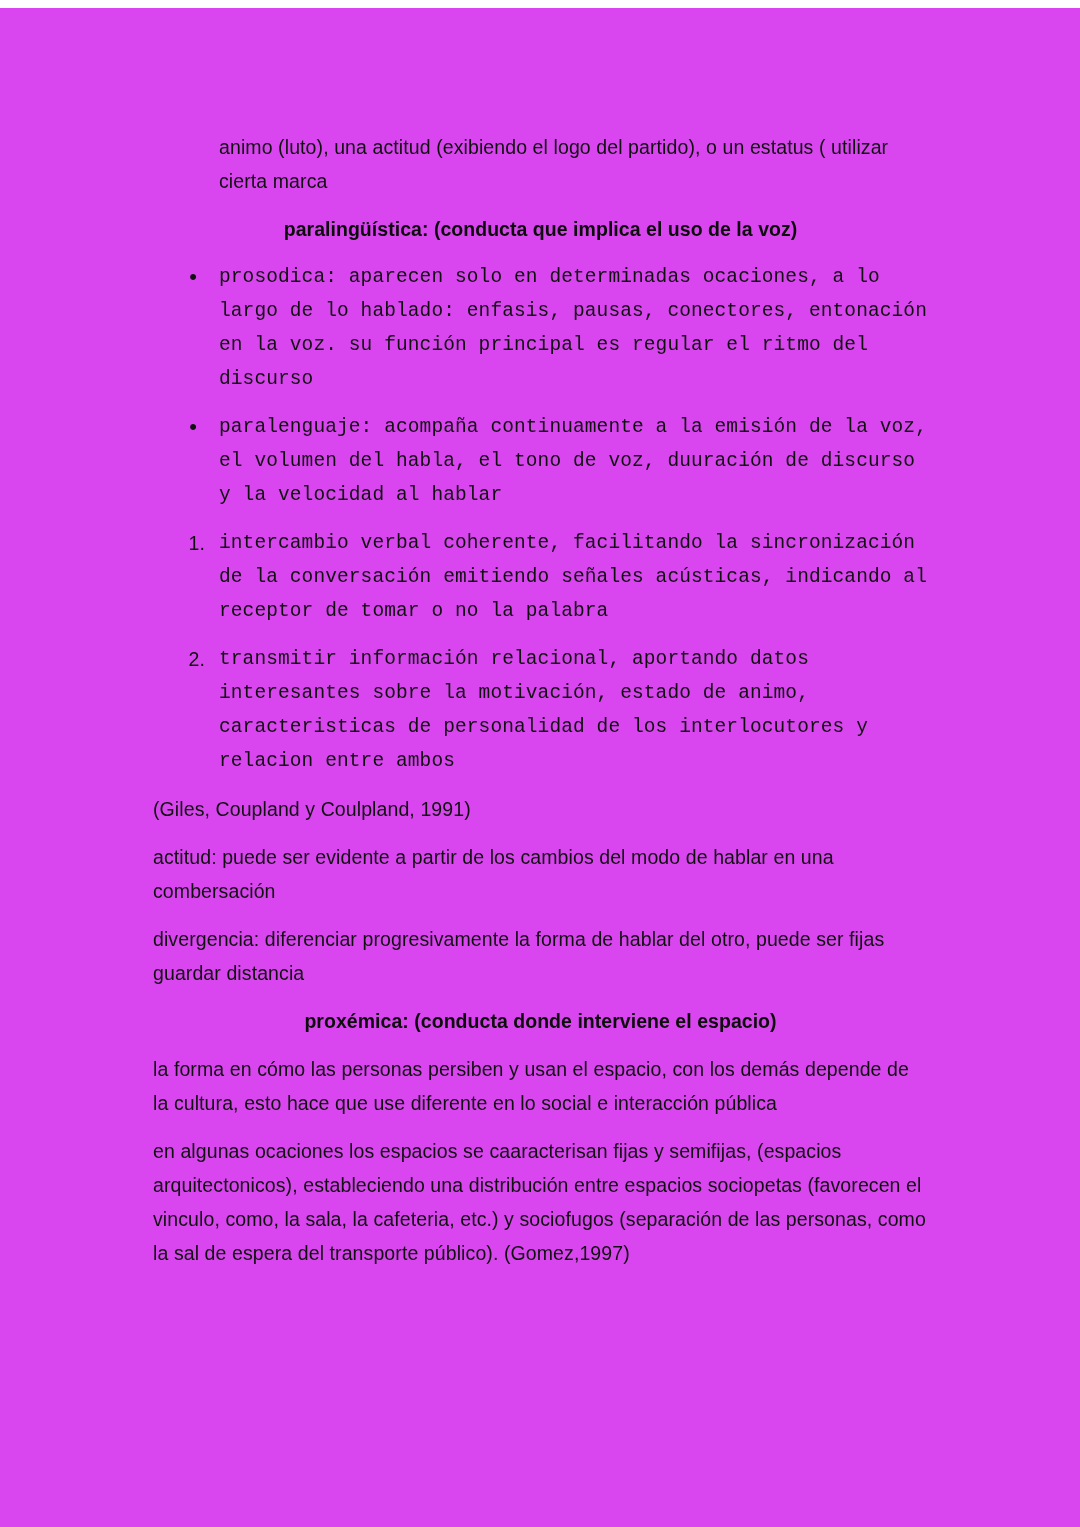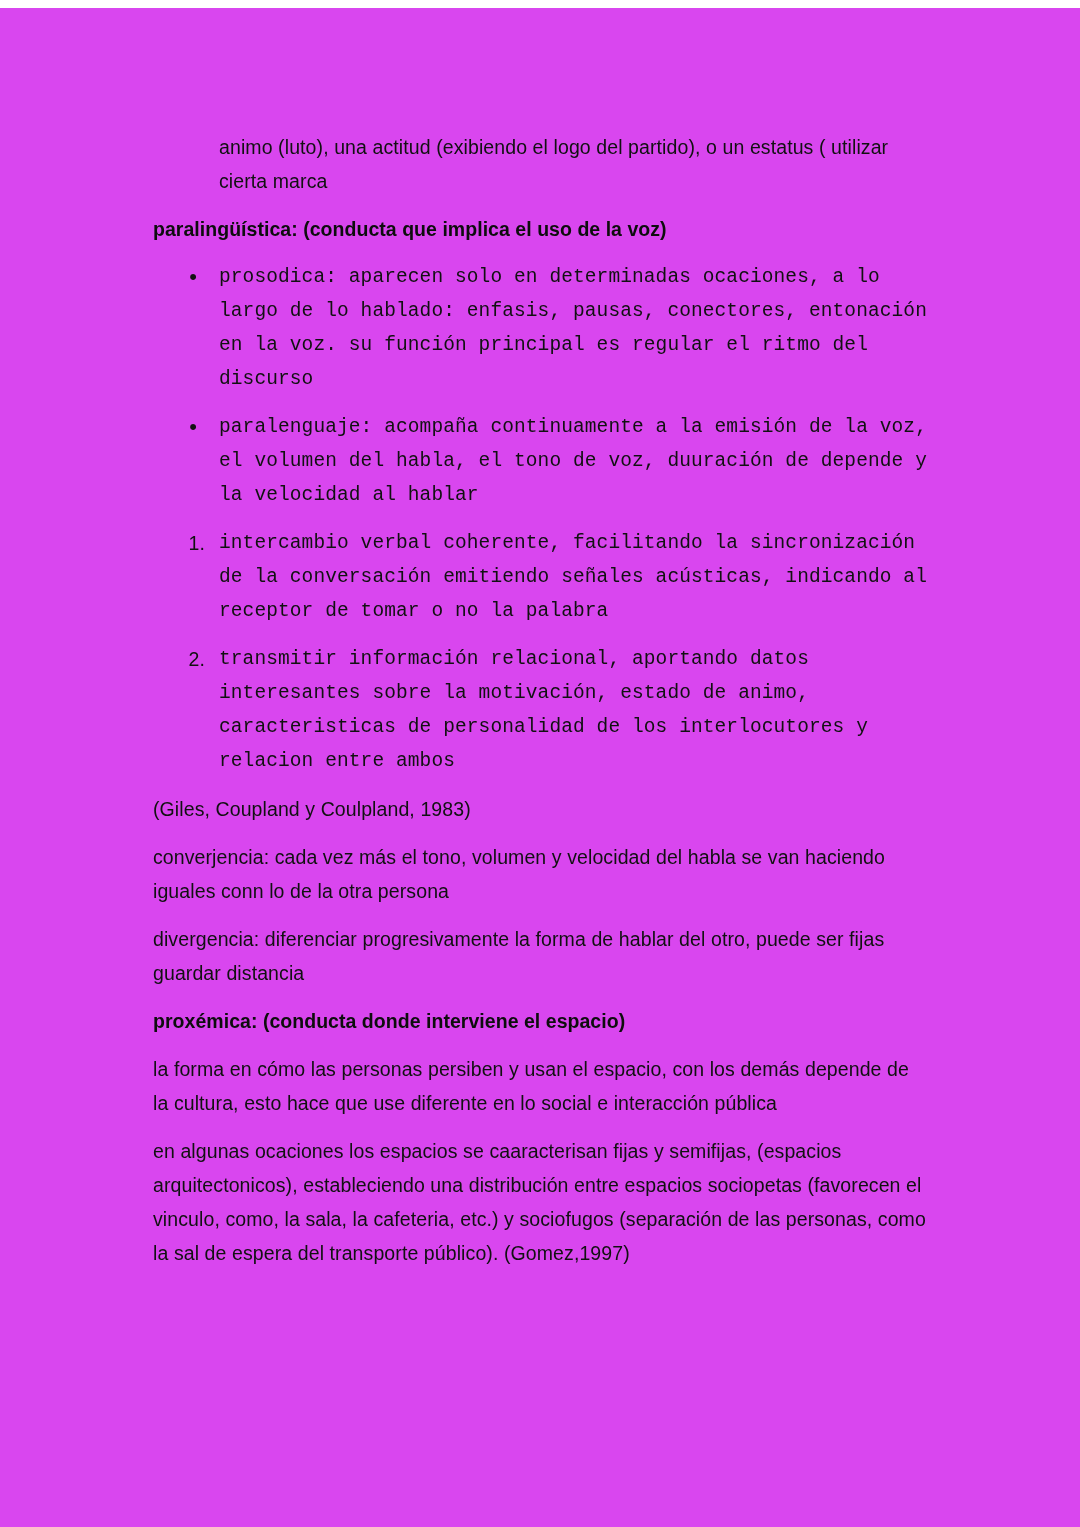--- a/index.html
+++ b/index.html
@@ -50,20 +50,21 @@
   .para.indented {
     margin-left: 66px;
     width: 709px;
   }
 
   .heading {
     margin: 0 0 14px 0;
     font-weight: 700;
     color: #0d0d0d;
     letter-spacing: 0.002em;
+    text-align: center;
   }
 
   .heading.spaced-above {
     margin-top: 10px;
   }
 
   
   .list {
     margin: 0 0 14px 0;
     padding: 0;
@@ -117,40 +118,40 @@
     <h2 class="heading">paralingüística: (conducta que implica el uso de la voz)</h2>
 
 
     <ul class="list bulleted">
       <li class="list-item">
         <span class="marker">•</span>
         <span class="item-text">prosodica: aparecen solo en determinadas ocaciones, a lo largo de lo hablado: enfasis, pausas, conectores, entonación en la voz. su función principal es regular el ritmo del discurso</span>
       </li>
       <li class="list-item">
         <span class="marker">•</span>
-        <span class="item-text">paralenguaje: acompaña continuamente a la emisión de la voz, el volumen del habla, el tono de voz, duuración de depende y la velocidad al hablar</span>
+        <span class="item-text">paralenguaje: acompaña continuamente a la emisión de la voz, el volumen del habla, el tono de voz, duuración de discurso y la velocidad al hablar</span>
       </li>
     </ul>
 
 
     <ol class="list numbered">
       <li class="list-item">
         <span class="marker">1.</span>
         <span class="item-text">intercambio verbal coherente, facilitando la sincronización de la conversación emitiendo señales acústicas, indicando al receptor de tomar o no la palabra</span>
       </li>
       <li class="list-item">
         <span class="marker">2.</span>
         <span class="item-text">transmitir información relacional, aportando datos interesantes sobre la motivación, estado de animo, caracteristicas de personalidad de los interlocutores y relacion entre ambos</span>
       </li>
     </ol>
 
-    <p class="para">(Giles, Coupland y Coulpland, 1983)</p>
+    <p class="para">(Giles, Coupland y Coulpland, 1991)</p>
 
+    <p class="para">actitud: puede ser evidente a partir de los cambios del modo de hablar en una combersación</p>
 
-    <p class="para">converjencia: cada vez más el tono, volumen y velocidad del habla se van haciendo iguales conn lo de la otra persona</p>
 
     <p class="para">divergencia: diferenciar progresivamente la forma de hablar del otro, puede ser fijas guardar distancia</p>
 
     <h2 class="heading spaced-above">proxémica: (conducta donde interviene el espacio)</h2>
 
     <p class="para">la forma en cómo las personas persiben y usan el espacio, con los demás depende de la cultura, esto hace que use diferente en lo social e interacción pública</p>
 
 
     <p class="para">en algunas ocaciones los espacios se caaracterisan fijas y semifijas, (espacios arquitectonicos), estableciendo una distribución entre espacios sociopetas (favorecen el vinculo, como, la sala, la cafeteria, etc.) y sociofugos (separación de las personas, como la sal de espera del transporte público). (Gomez,1997)</p>
 

